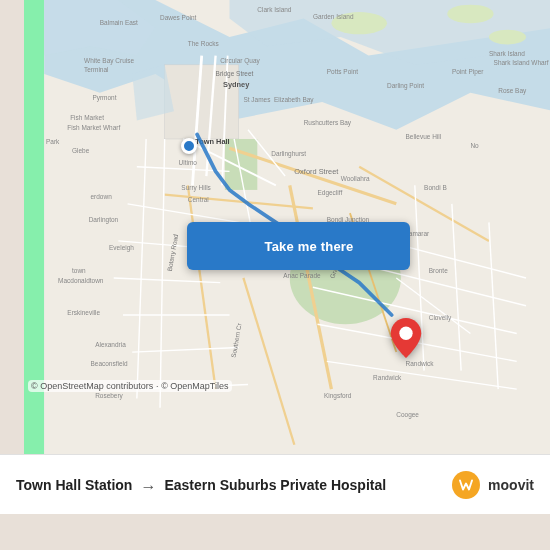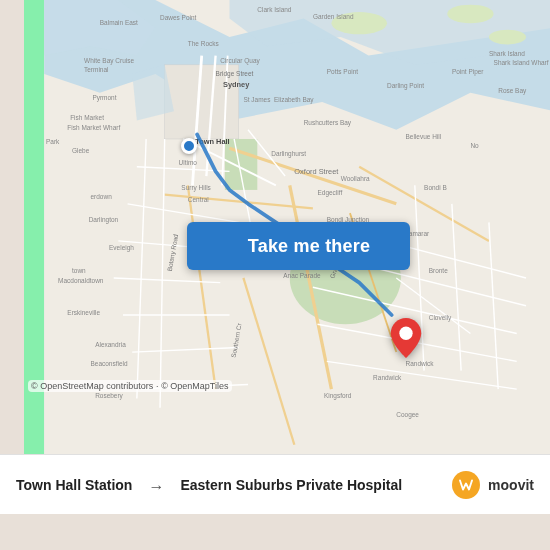--- a/index.html
+++ b/index.html
@@ -31,21 +31,21 @@
     #take-me-there-btn {
       position: absolute;
       top: 222px;
       left: 163px;
       width: 223px;
       height: 48px;
       background: #2979c8;
       color: white;
       border: none;
       border-radius: 6px;
-      font-size: 18px;
+      font-size: 13px;
       font-weight: 600;
       cursor: pointer;
       display: flex;
       align-items: center;
       justify-content: center;
       box-shadow: 0 2px 8px rgba(0,0,0,0.3);
       letter-spacing: 0.2px;
       padding-left: 21px;
     }
 
@@ -87,21 +87,21 @@
       justify-content: space-between;
       padding: 0 16px;
       border-top: 1px solid #e0e0e0;
       position: relative;
       z-index: 20;
     }
 
     .footer-left {
       display: flex;
       align-items: center;
-      gap: 16px;
+      gap: 8px;
     }
 
     .station-name {
       font-size: 14px;
       font-weight: 600;
       color: #222;
     }
 
     .arrow-icon {
       font-size: 16px;

